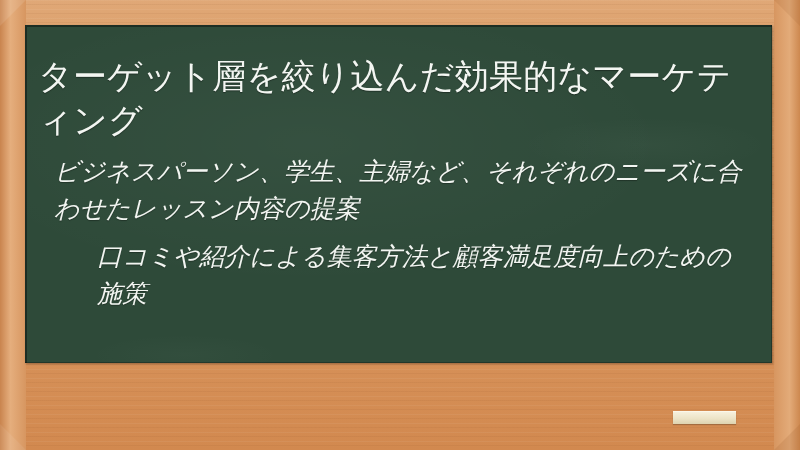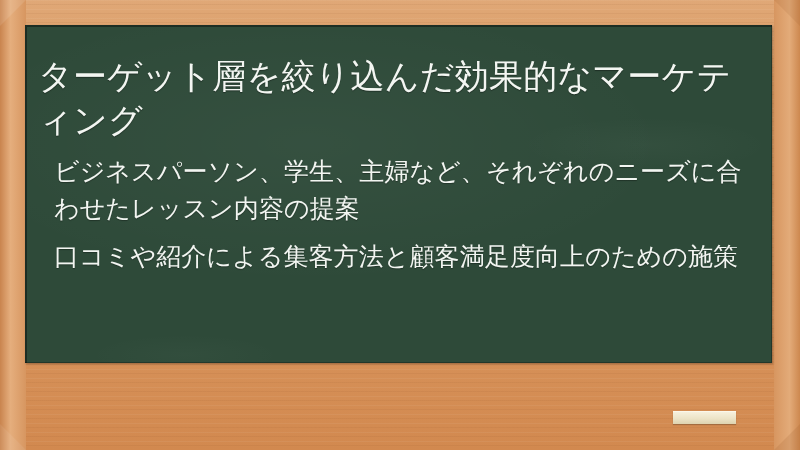--- a/index.html
+++ b/index.html
@@ -75,32 +75,32 @@
     position:absolute;left:13px;top:6px;right:16px;
     color:#f3f6f2;
     font-size:34px;
     line-height:1.30;
     letter-spacing:0.2px;
     font-weight:400;
     text-shadow:0 1px 1px rgba(0,0,0,0.35);
     white-space:pre-wrap;
   }
   #bullets{
-    position:absolute;left:29px;top:128px;right:22px;
+    position:absolute;left:29px;top:128px;right:22px;font-style:italic;
   }
   .bullet{
     color:#f2f5f1;
     font-size:25px;
     line-height:1.48;
     letter-spacing:0.1px;
     margin:0 0 11px 0;
     text-shadow:0 1px 1px rgba(0,0,0,0.30);
     white-space:pre-wrap;
   }
-  .bullet:last-child{margin-bottom:0;}
+  .bullet:last-child{margin-bottom:0;margin-left:43px;}
 
   
   #eraser{
     position:absolute;
     left:673px;top:411px;width:63px;height:12px;
     background:linear-gradient(180deg,#f6f0dc 0%,#ece3c6 55%,#ded3b0 100%);
     border-top:1px solid #fbf7ea;
     box-shadow:0 1px 1px rgba(0,0,0,0.22);
   }
 </style>

